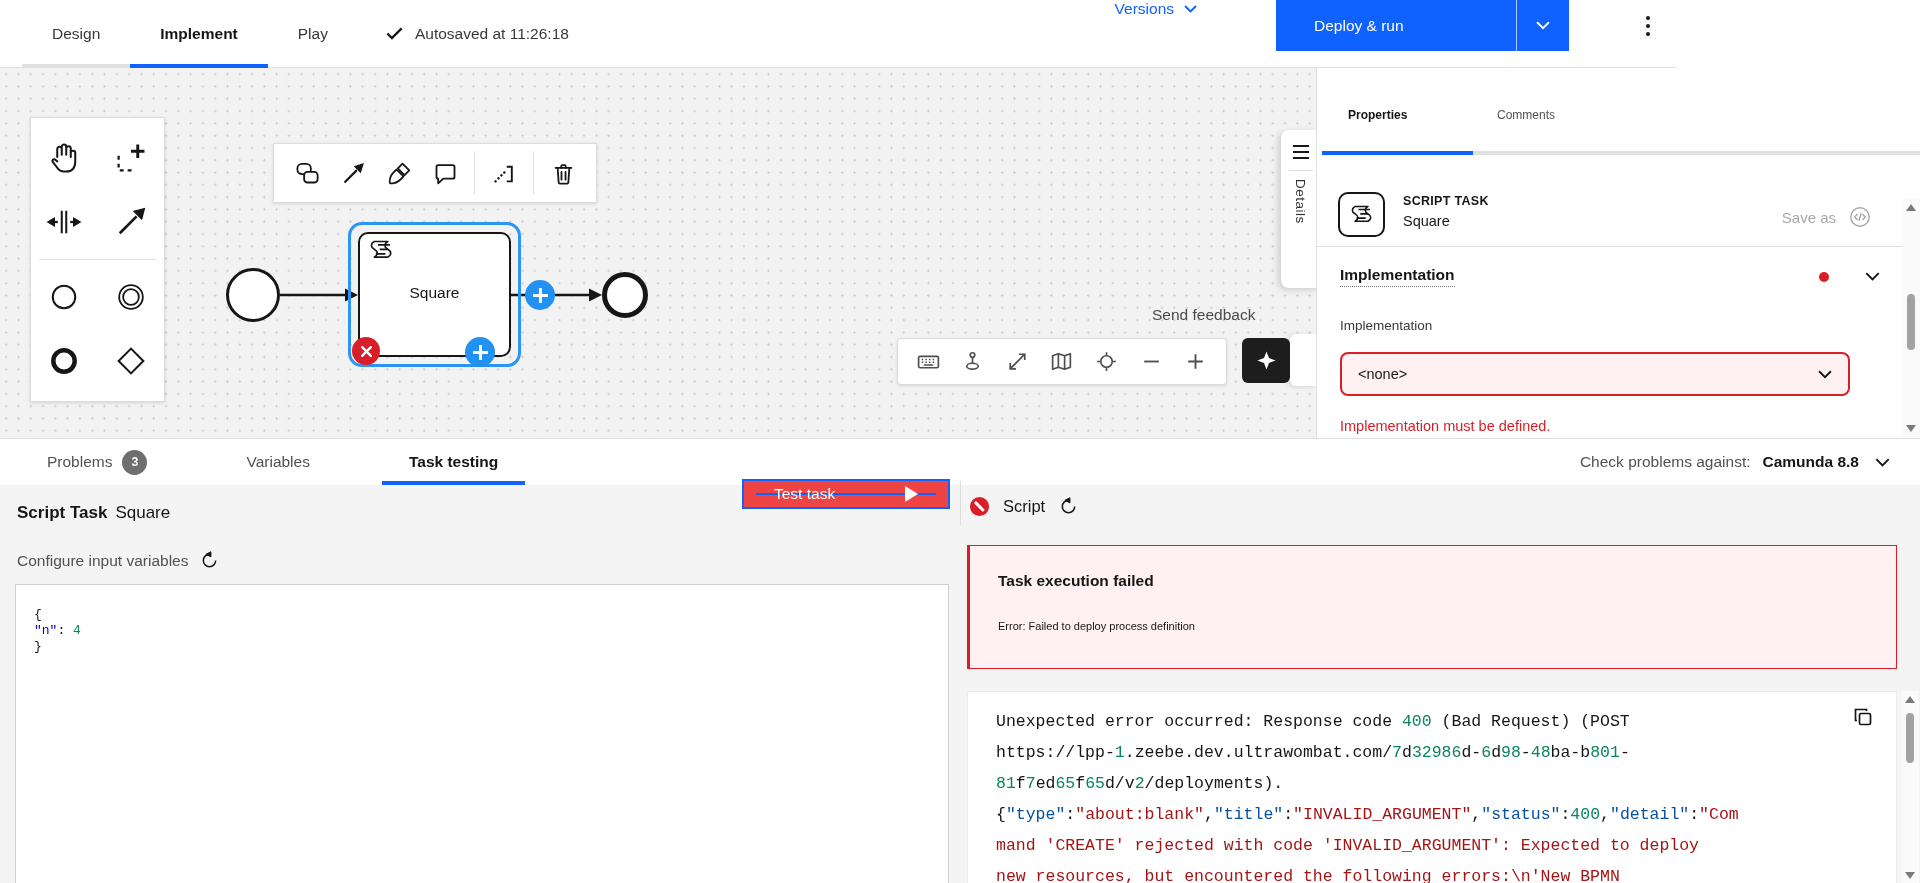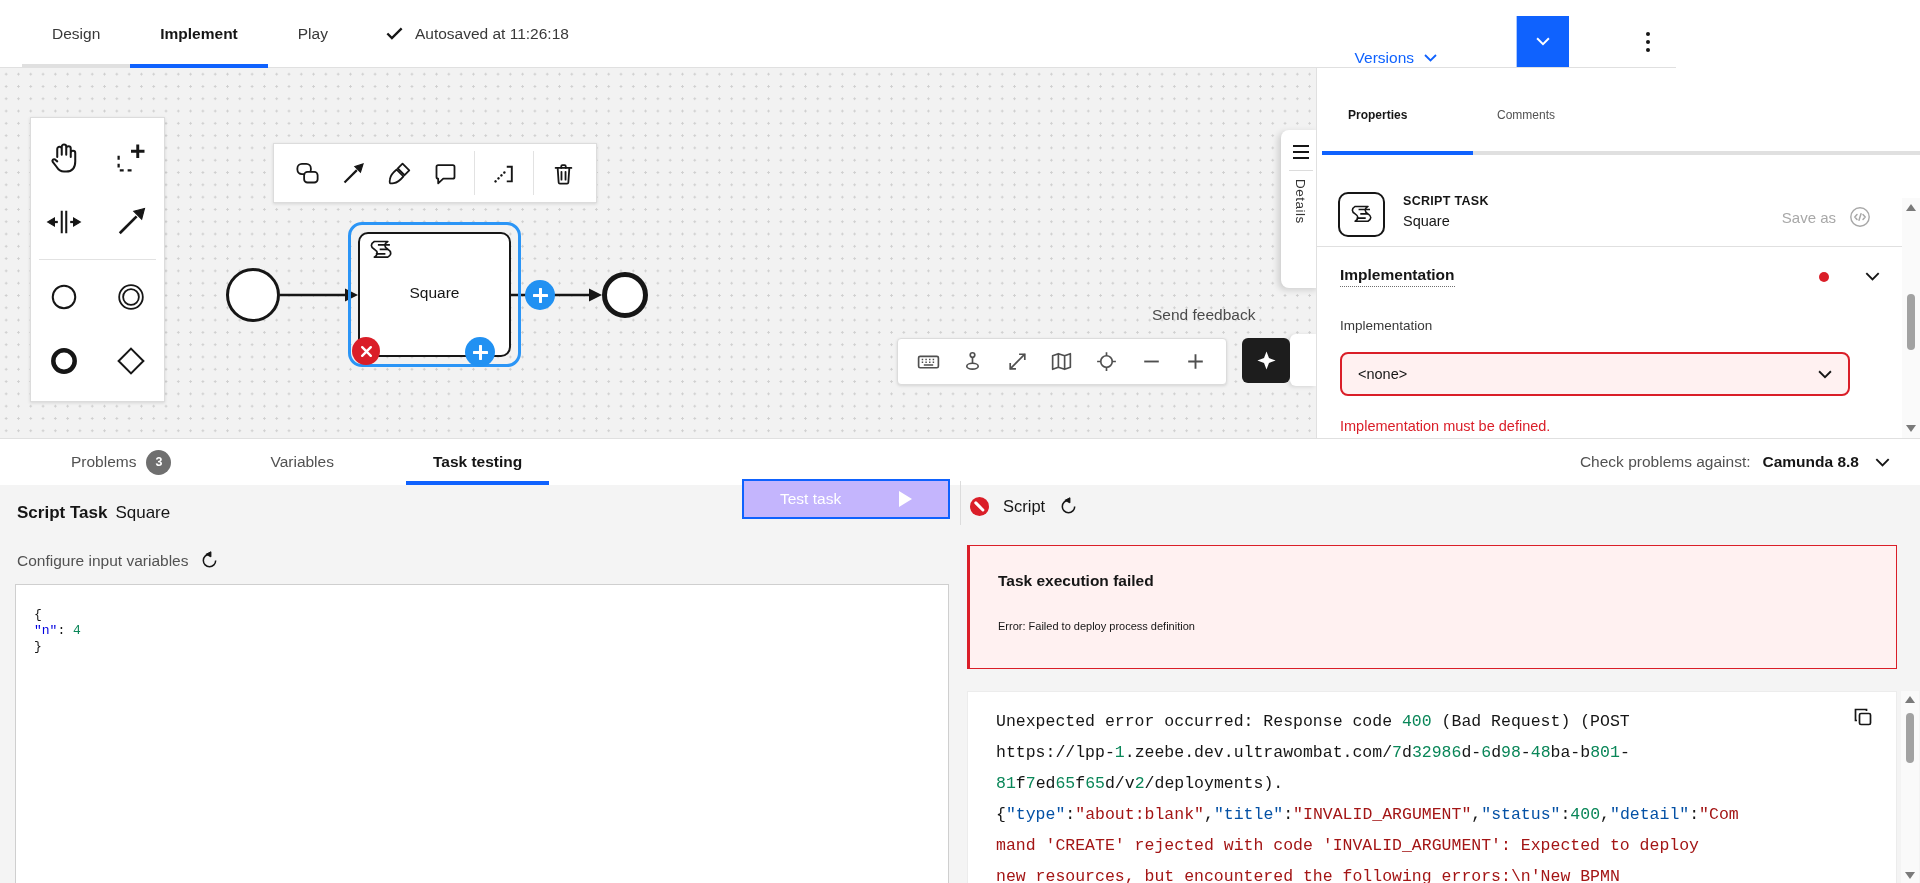--- a/index.html
+++ b/index.html
@@ -13,21 +13,21 @@
             border-bottom:1px solid #e0e0e0; display:flex; align-items:stretch; }
   .tb-tabs { display:flex; margin-left:22px; }
   .tb-tab { display:flex; align-items:center; padding:0 30px; font-size:15.5px; color:#393939;
             position:relative; cursor:pointer; }
   .tb-tab.active { font-weight:bold; color:#161616; }
   .tb-tab.u-gray::after, .tb-tab.u-blue::after { content:""; position:absolute; left:0; right:0;
             bottom:-1px; height:4px; }
   .tb-tab.u-gray::after { background:#e0e0e0; }
   .tb-tab.u-blue::after { background:#0f62fe; }
   .autosave { display:flex; align-items:center; gap:12px; margin-left:28px; font-size:15.5px; color:#393939; }
-  .tb-right { margin-left:auto; display:flex; align-items:flex-end;gap:47px; }
+  .tb-right { margin-left:auto; display:flex; align-items:flex-start;gap:47px; }
   .versions { display:flex; align-items:center; gap:10px; color:#0f62fe; font-size:15.5px; cursor:pointer; }
   .deploy-split { display:flex; margin-left:32px; height:51px; }
   .deploy-main { background:#0f62fe; color:#fff; font-size:15.5px; display:flex; align-items:center;
                  padding:0 38px; width:240px; cursor:pointer; }
   .deploy-chev { background:#0f62fe; width:53px; display:flex; align-items:center; justify-content:center;
                  border-left:1px solid rgba(255,255,255,.65); cursor:pointer; }
   .kebab { width:40px; height:51px; margin:0 8px 0 12px; display:flex; flex-direction:column; gap:4px;
            align-items:center; justify-content:center; cursor:pointer; }
   .kebab i { width:4px; height:4px; border-radius:50%; background:#161616; }
 
@@ -104,43 +104,43 @@
   .vs-arrow { position:absolute; left:4px; width:0; height:0; border-left:5px solid transparent;
               border-right:5px solid transparent; }
   .vs-arrow.up { border-bottom:7px solid #7a7a7a; }
   .vs-arrow.down { border-top:7px solid #7a7a7a; }
   .vs-thumb { position:absolute; left:5px; width:8px; border-radius:4px; background:#a2a2a2; }
 
   
   .bottom { position:absolute; left:0; top:438px; width:1920px; height:445px; background:#f4f4f4;
             border-top:1px solid #e0e0e0; }
   .b-tabrow { position:absolute; left:0; top:0; width:1920px; height:46px; background:#fff; display:flex;
-              align-items:center;padding-left:24px; }
+              align-items:center; }
   .b-tab { display:flex; align-items:center; gap:10px; font-size:15.5px; color:#525252; height:46px;
            padding:0 27px; position:relative; cursor:pointer; }
   .b-tab.first { margin-left:20px; }
   .b-tab.spaced { margin-left:45px; }
   .b-tab.active { font-weight:bold; color:#161616; }
   .b-tab.active::after { content:""; position:absolute; left:0; right:0; bottom:0; height:4px; background:#0f62fe; }
   .b-badge { width:25px; height:25px; border-radius:50%; background:#6f6f6f; color:#fff; font-size:12.5px;
              font-weight:bold; display:flex; align-items:center; justify-content:center; }
   .check-area { margin-left:auto; display:flex; align-items:center; gap:12px; margin-right:30px;
                 font-size:15.5px; color:#525252; }
   .check-value { font-weight:bold; color:#161616; display:flex; align-items:center; gap:16px; cursor:pointer; }
 
   .bt-heading { left:17px; top:64px; font-size:17px; }
   .bt-heading b { margin-right:8px; }
   .configure { left:17px; top:112px; display:flex; align-items:center; gap:12px; font-size:15.5px;
                color:#525252; }
   .editor { left:15px; top:145px; width:934px; height:301px; background:#fff; border:1px solid #cfcfcf;
             padding:22px 0 0 18px; font-family:"Liberation Mono","DejaVu Sans Mono",monospace;
             font-size:13px; line-height:16px; color:#161616; }
 
-  .btn-outer { left:742px; top:40px; width:208px; height:30px; border:2px solid #0f62fe; background:#c4b5fd;
-               padding:18px; cursor:pointer; }
+  .btn-outer { left:742px; top:40px; width:208px; height:30px; border:2px solid #0f62fe; background:#ef4444;
+               padding:12px; cursor:pointer; }
   .btn-blue { width:100%; height:100%; background:#0f62fe; color:#fff; font-size:15.5px; display:flex;
               align-items:center; justify-content:space-between; padding:0 18px; }
   .play-tri { width:0; height:0; border-top:8px solid transparent; border-bottom:8px solid transparent;
               border-left:13px solid #fff; }
   .bt-divider { left:960px; top:42px; width:1px; height:44px; background:#dcdcdc; }
   .results-row { left:970px; top:58px; display:flex; align-items:center; gap:14px; }
   .no-entry { width:19px; height:19px; border-radius:50%; background:#da1e28; position:relative; }
   .no-entry::after { content:""; position:absolute; left:3px; top:8.2px; width:13px; height:2.6px;
                      background:#fff; transform:rotate(45deg); border-radius:2px; }
   .results-title { font-size:16.5px; color:#161616; }
@@ -188,20 +188,21 @@
     <div class="tb-right">
       <div class="versions">
         <span>Versions</span>
         <span>
           <svg class="chev-svg" width="13" height="8" viewBox="0 0 13 8">
               <polyline points="1,1 6.5,6.5 12,1" fill="none" stroke="#0f62fe" stroke-width="1.8"></polyline>
             </svg>
         </span>
       </div>
       <div class="deploy-split">
+        <div class="deploy-main">Deploy &amp; run</div>
         <div class="deploy-chev">
           <span>
             <svg width="14" height="9" viewBox="0 0 13 8">
                 <polyline points="1,1 6.5,6.5 12,1" fill="none" stroke="#fff" stroke-width="1.8"></polyline>
               </svg>
           </span>
         </div>
       </div>
       <div class="kebab">
           <i></i>

